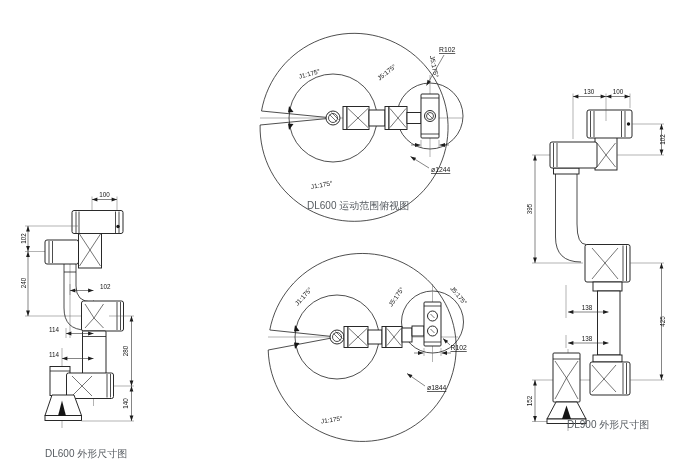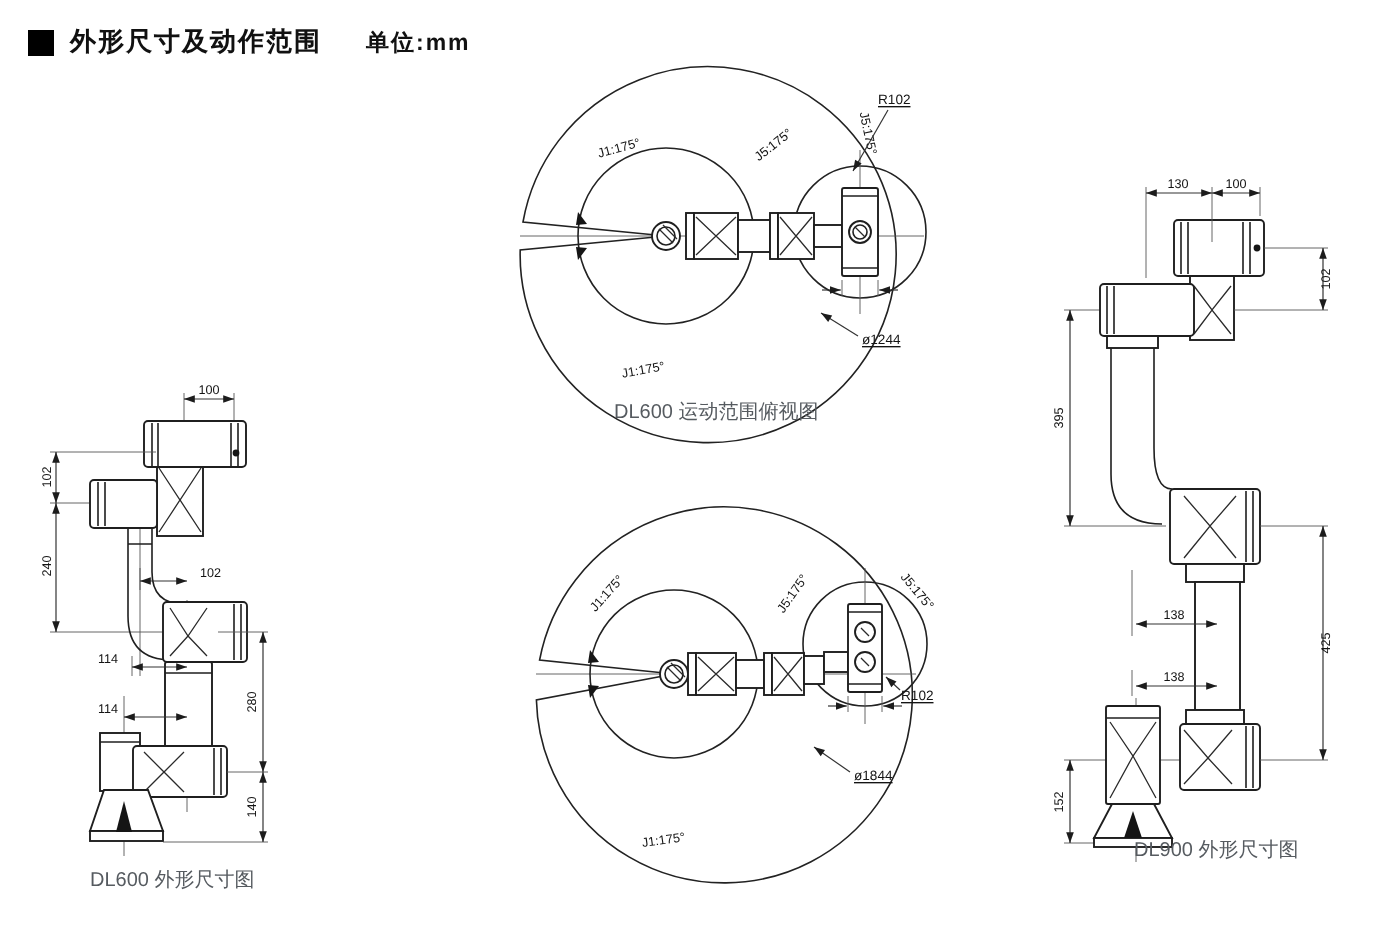--- a/index.html
+++ b/index.html
@@ -21,25 +21,20 @@
   .cl{stroke:#555;stroke-width:0.45;fill:none;}            
   .dl{stroke:#333;stroke-width:0.6;fill:none;}             
   .rc{stroke:#222;stroke-width:0.8;fill:none;}             
   .fill{fill:#151515;stroke:none;}
 </style>
 </head>
 <body>
 
 <div class="stage">
 
-  <div class="header">
-    <span class="sq"></span>
-    <span class="title">外形尺寸及动作范围</span>
-    <span class="unit">单位:mm</span>
-  </div>
 
   <svg style="left:14px;top:188px" width="170" height="248" viewBox="0 0 170 248">
     <defs>
       <marker id="da" viewBox="0 0 6 4.4" markerWidth="6" markerHeight="4.4" refX="5.7" refY="2.2" orient="auto-start-reverse" markerUnits="userSpaceOnUse">
         <path d="M0.3,0.3 L5.7,2.2 L0.3,4.1 Z" fill="#1c1c1c"></path>
       </marker>
     </defs>
 
     <g>
 
@@ -101,21 +96,21 @@
       <text class="dt" x="45" y="168.5" text-anchor="end">114</text>
 
       <path class="cl" d="M95,128 H120 M99.5,198 H120 M67.5,233 H120"></path>
       <line class="dl" x1="117.5" y1="128" x2="117.5" y2="198" marker-start="url(#da)" marker-end="url(#da)"></line>
       <text class="dt" x="114" y="163" text-anchor="middle" transform="rotate(-90 114 163)">280</text>
 
       <line class="dl" x1="117.5" y1="198" x2="117.5" y2="233" marker-start="url(#da)" marker-end="url(#da)"></line>
       <text class="dt" x="114" y="215.5" text-anchor="middle" transform="rotate(-90 114 215.5)">140</text>
     </g>
   </svg>
-  <div class="caption" style="left:45px;top:433px">DL600 外形尺寸图</div>
+  <div class="caption" style="left:45px;top:447px">DL600 外形尺寸图</div>
 
   <svg style="left:248px;top:30px" width="230" height="198" viewBox="0 0 230 198">
     <g>
       <path class="rc" fill="#fff" d="M13.5,81 A94 94 0 1 1 12.1,95 L85,88 Z"></path>
       <line class="cl" x1="12" y1="88" x2="214" y2="88"></line>
       <circle class="rc" cx="85" cy="88" r="44"></circle>
       <polygon class="fill" points="41,76 45.5,82 40,82.5"></polygon>
       <polygon class="fill" points="41,100 45.5,94 40,93.5"></polygon>
       <circle class="rc" cx="182" cy="86" r="33"></circle>
       <line class="cl" x1="182" y1="45" x2="182" y2="127"></line>

